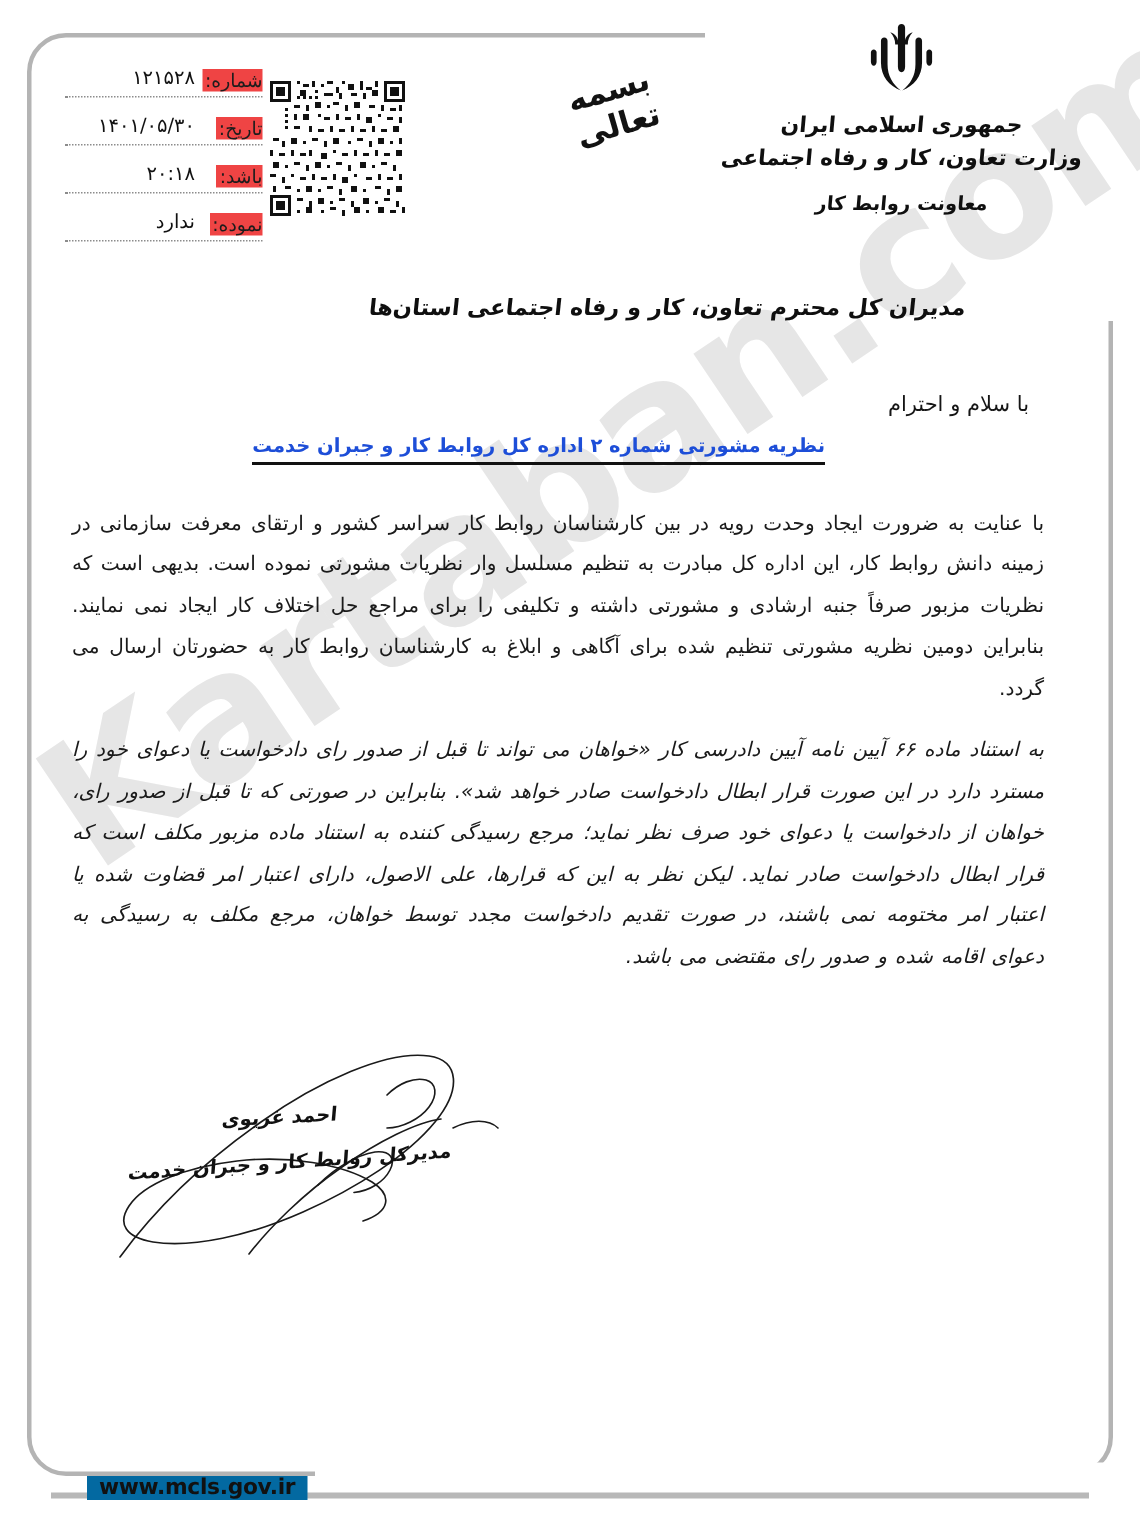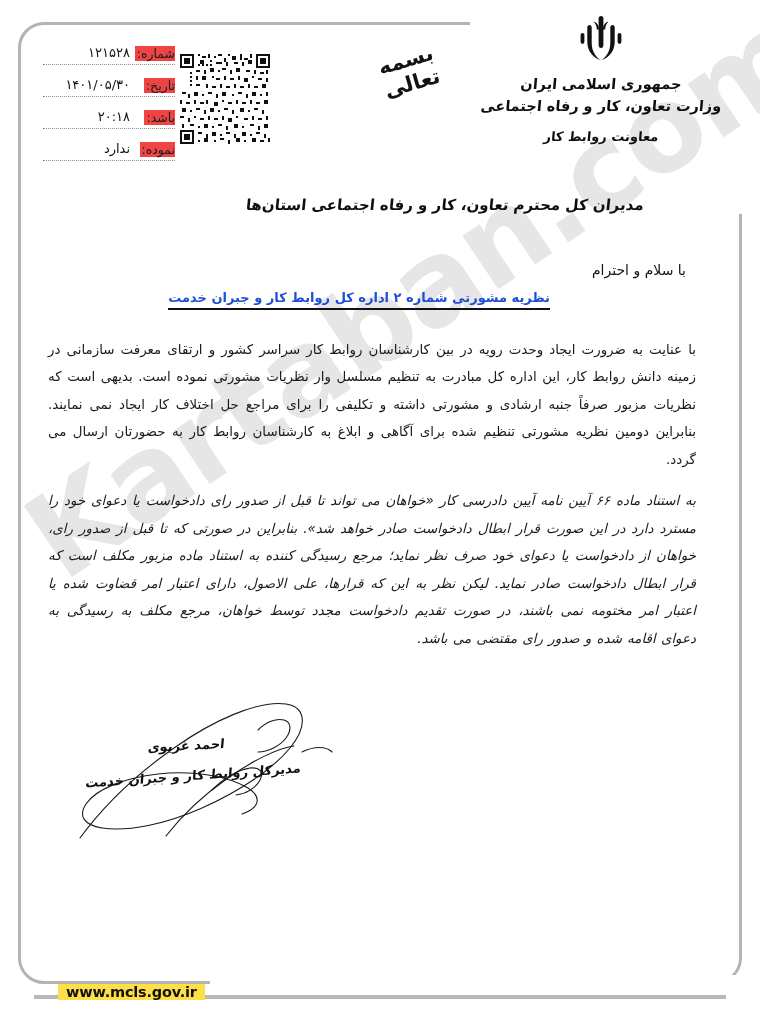--- a/index.html
+++ b/index.html
@@ -287,21 +287,21 @@
   }
   .footer-url {
     position: absolute;
     left: 58px;
     top: 0;
     font-family: "DejaVu Sans", "Liberation Sans", sans-serif;
     font-size: 14.5px;
     font-weight: 700;
     color: #111;
     letter-spacing: -0.2px;
-    background: #fde047;
+    background: #0369a1;
     padding: 0 8px;
     z-index: 2;
   }
   .footer-rule-left {
     position: absolute;
     left: 34px;
     top: 11px;
     width: 26px;
     height: 4px;
     background: #b8b8b8;

